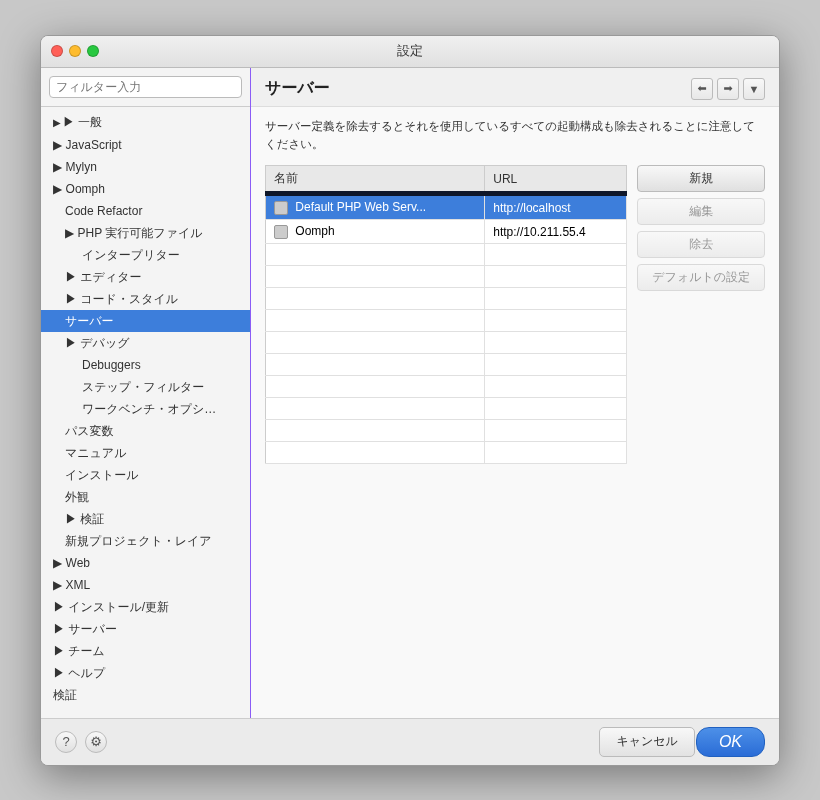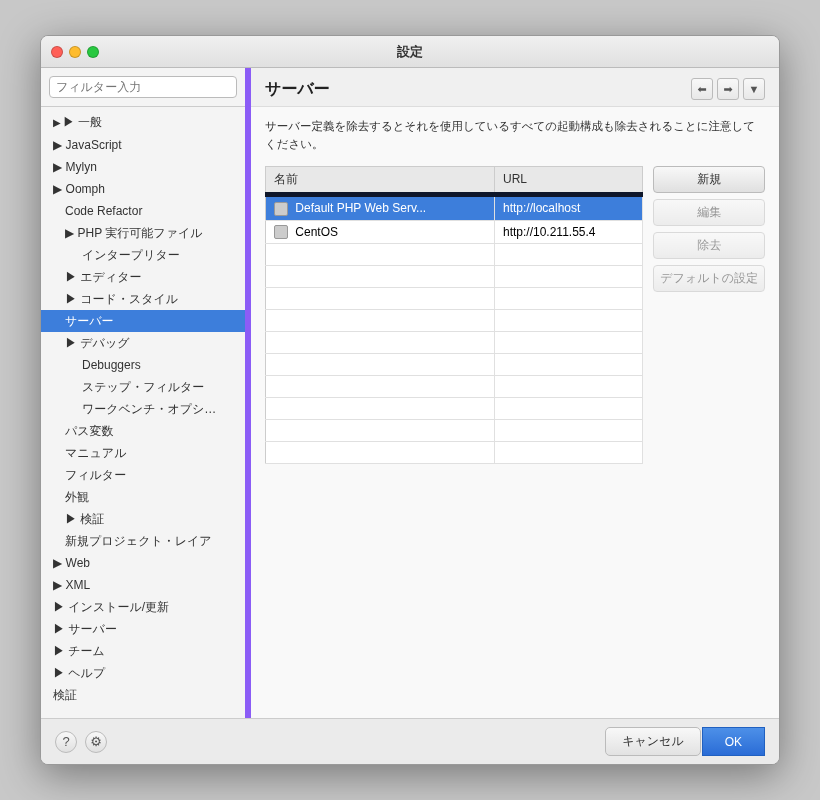--- a/index.html
+++ b/index.html
@@ -41,31 +41,31 @@
       height: 12px;
       border-radius: 50%;
       border: 1px solid rgba(0,0,0,0.2);
     }
     .tb-btn.close { background: #ff5f57; }
     .tb-btn.min { background: #febc2e; }
     .tb-btn.max { background: #28c840; }
     .titlebar-title {
       font-size: 13px;
       color: #333;
-      font-weight: 700;
+      font-weight: 400;
     }
     .content-area {
       display: flex;
       height: 650px;
     }
     
     .sidebar {
       width: 210px;
       background: #f4f4f4;
-      border-right: 6px solid #8b5cf6;
+      border-right: 1px solid #8b5cf6;
       display: flex;
       flex-direction: column;
       overflow: hidden;
     }
     .filter-input-container {
       padding: 8px 8px;
       border-bottom: 1px solid #ccc;
     }
     .filter-input {
       width: 100%;
@@ -184,21 +184,21 @@
     .table-wrapper {
       flex: 1;
     }
     .side-buttons {
       display: flex;
       flex-direction: column;
       gap: 6px;
       min-width: 80px;
     }
     .side-btn {
-      padding: 4px 6px;
+      padding: 4px 14px;
       border: 1px solid #bbb;
       background: linear-gradient(to bottom, #f8f8f8, #e0e0e0);
       border-radius: 4px;
       font-size: 12px;
       color: #333;
       cursor: pointer;
       text-align: center;
     }
     .side-btn:disabled, .side-btn.disabled {
       opacity: 0.5;
@@ -250,25 +250,26 @@
       background: linear-gradient(to bottom, #f8f8f8, #e2e2e2);
       border-radius: 5px;
       font-size: 12px;
       cursor: pointer;
       color: #333;
     }
     .btn-ok {
       padding: 5px 22px;
       border: 1px solid #2060c0;
       background: linear-gradient(to bottom, #4d90e8, #2a6cd6);
-      border-radius: 0;
-      font-size: 12px;
+      border-radius: 13px;
+      font-size: 16px;
       cursor: pointer;
       color: white;
       font-weight: 500;
+      font-style: italic;
     }
     .table-empty-rows td { height: 22px; }
   </style>
 </head>
 <body>
 
 <div class="window">
 
   <div class="titlebar">
     <div class="titlebar-buttons">
@@ -296,21 +297,21 @@
         <div class="tree-item level3"><span>インタープリター</span></div>
         <div class="tree-item level2"><span>▶ エディター</span></div>
         <div class="tree-item level2"><span>▶ コード・スタイル</span></div>
         <div class="tree-item level2 selected"><span>サーバー</span></div>
         <div class="tree-item level2"><span>▶ デバッグ</span></div>
         <div class="tree-item level3"><span>Debuggers</span></div>
         <div class="tree-item level3"><span>ステップ・フィルター</span></div>
         <div class="tree-item level3"><span>ワークベンチ・オプシ…</span></div>
         <div class="tree-item level2"><span>パス変数</span></div>
         <div class="tree-item level2"><span>マニュアル</span></div>
-        <div class="tree-item level2"><span>フィルター</span></div>
+        <div class="tree-item level2"><span>インストール</span></div>
         <div class="tree-item level2"><span>外観</span></div>
         <div class="tree-item level2"><span>▶ 検証</span></div>
         <div class="tree-item level2"><span>新規プロジェクト・レイア</span></div>
         <div class="tree-item level1"><span>▶ Web</span></div>
         <div class="tree-item level1"><span>▶ XML</span></div>
         <div class="tree-item level1"><span>▶ インストール/更新</span></div>
         <div class="tree-item level1"><span>▶ サーバー</span></div>
         <div class="tree-item level1"><span>▶ チーム</span></div>
         <div class="tree-item level1"><span>▶ ヘルプ</span></div>
         <div class="tree-item level1"><span>検証</span></div>
@@ -350,21 +351,21 @@
                 <tr class="selected">
                   <td>
                     <span class="server-icon"></span>
                     <span>Default PHP Web Serv...</span>
                   </td>
                   <td>http://localhost</td>
                 </tr>
                 <tr>
                   <td>
                     <span class="server-icon"></span>
-                    <span>CentOS</span>
+                    <span>Oomph</span>
                   </td>
                   <td>http://10.211.55.4</td>
                 </tr>
                 <tr class="table-empty-rows">
                     <td></td>
                     <td></td>
                   </tr>
                 <tr class="table-empty-rows">
                     <td></td>
                     <td></td>

